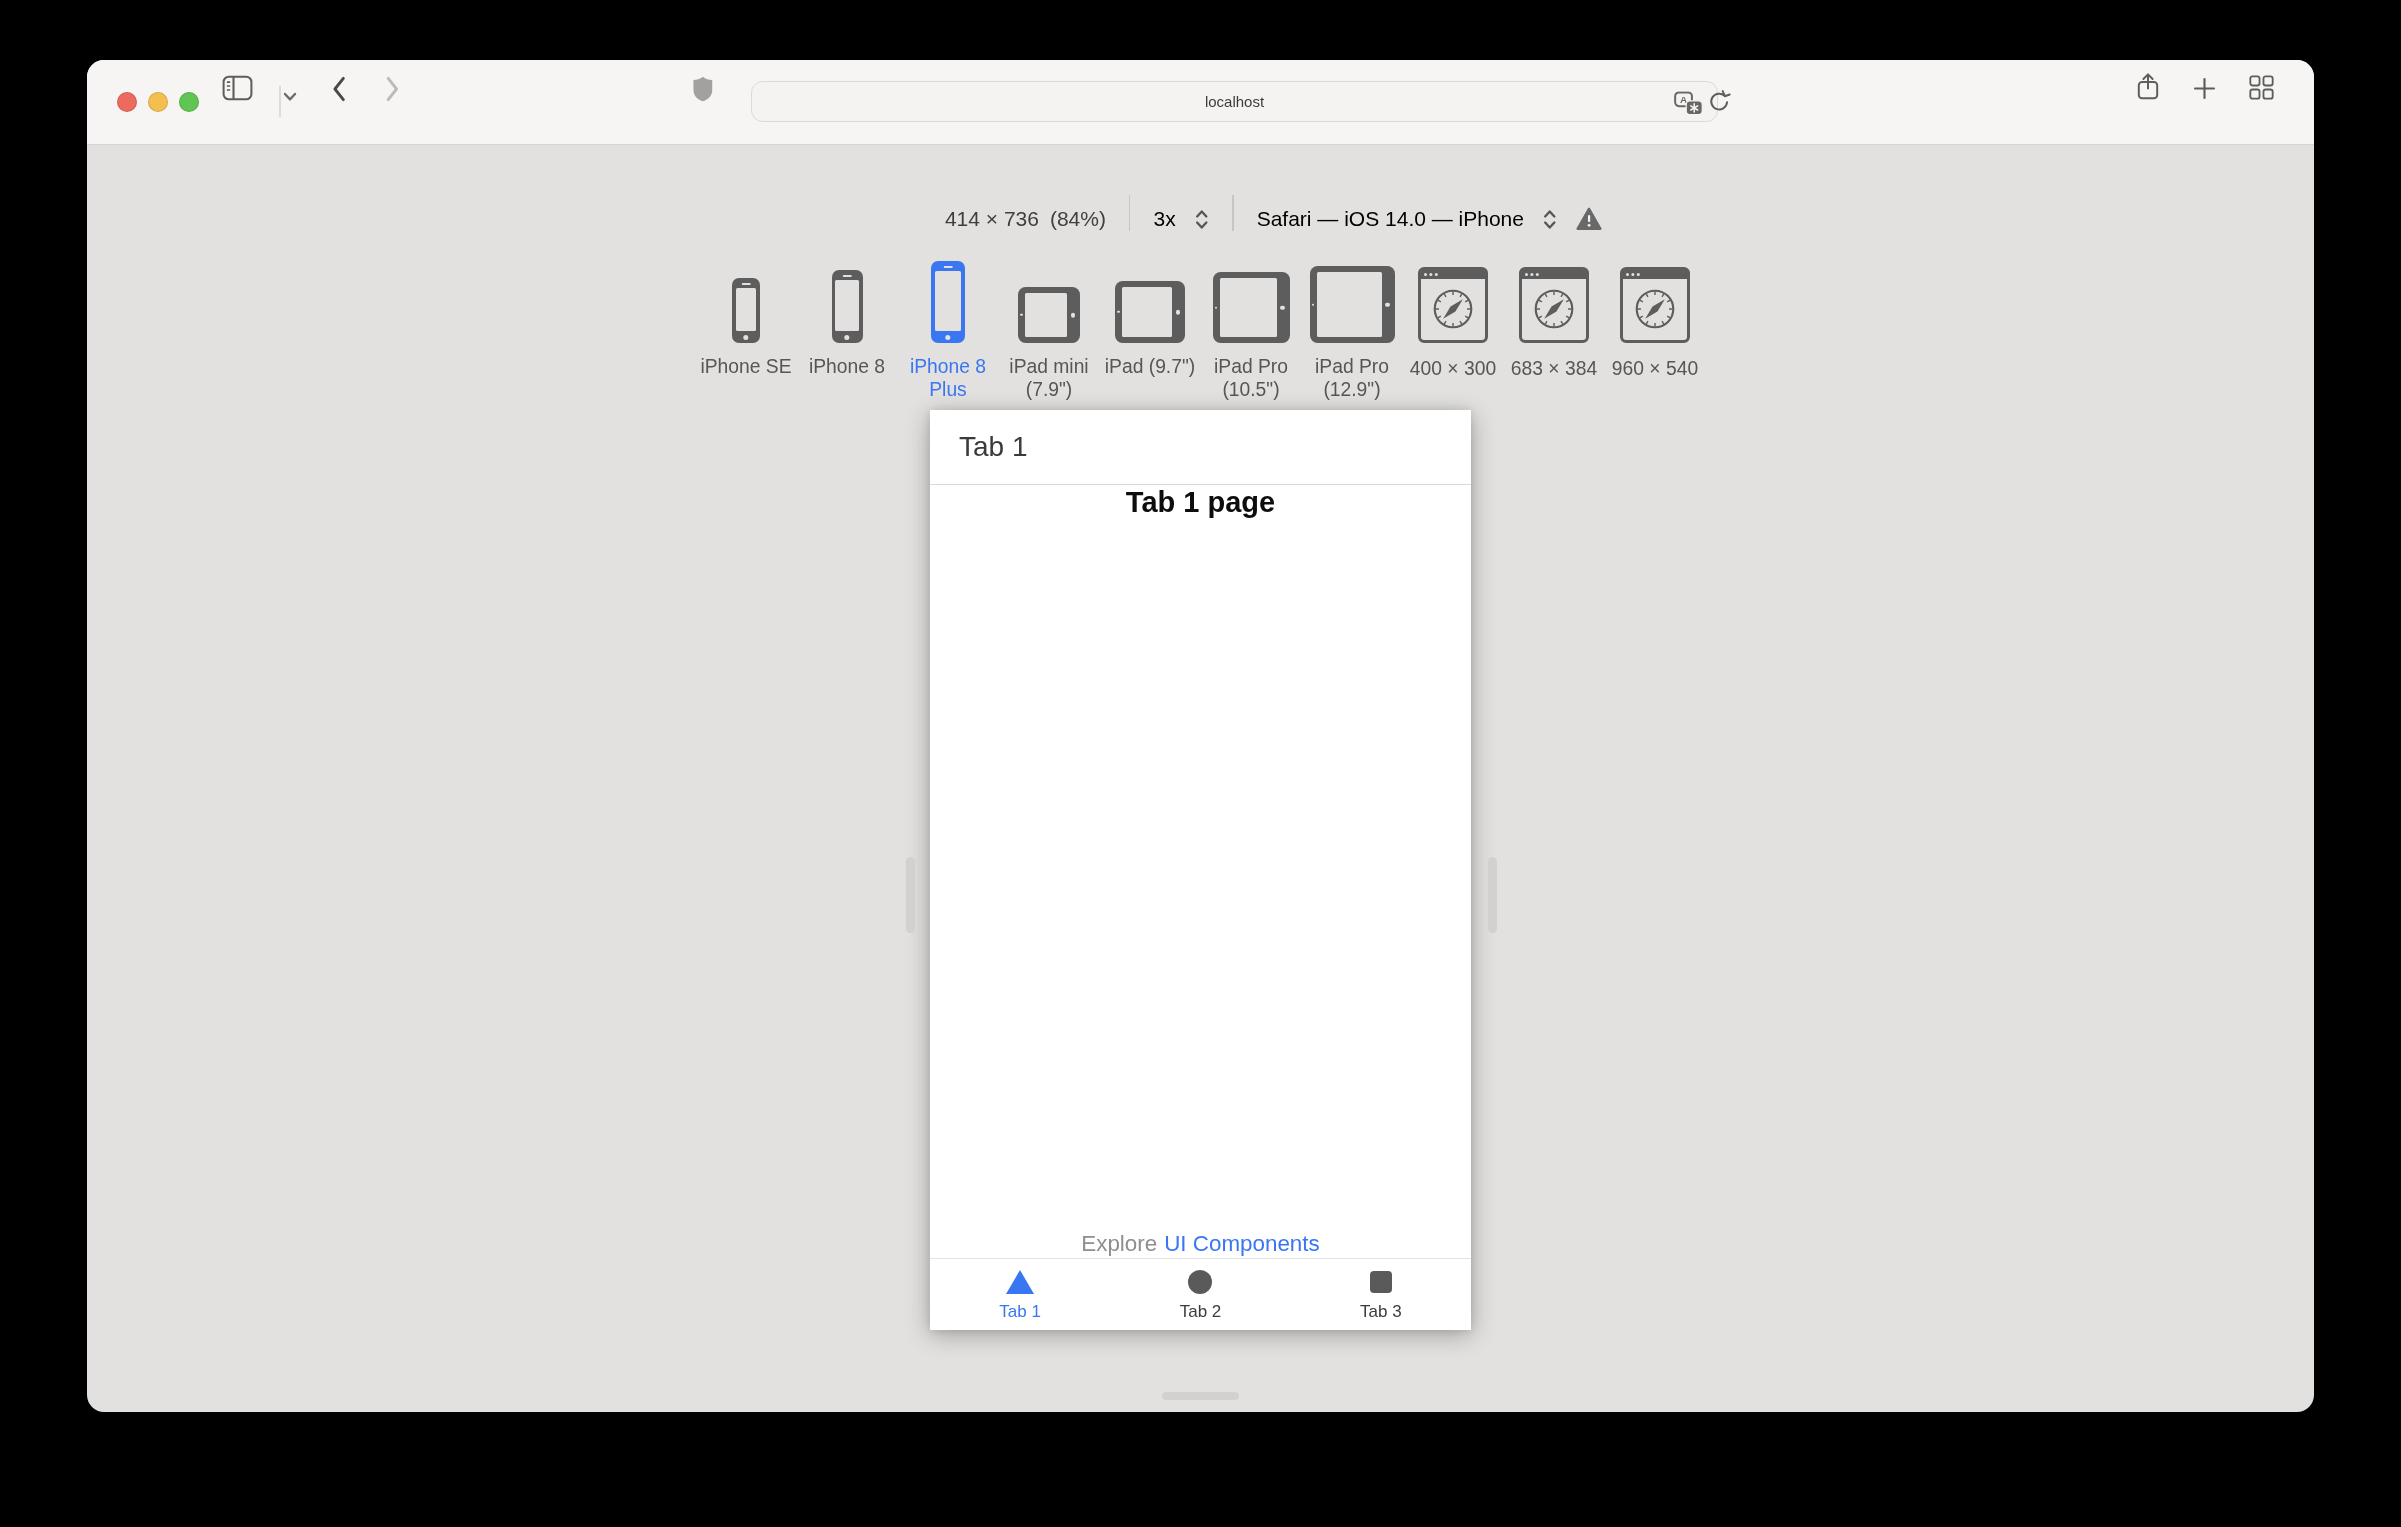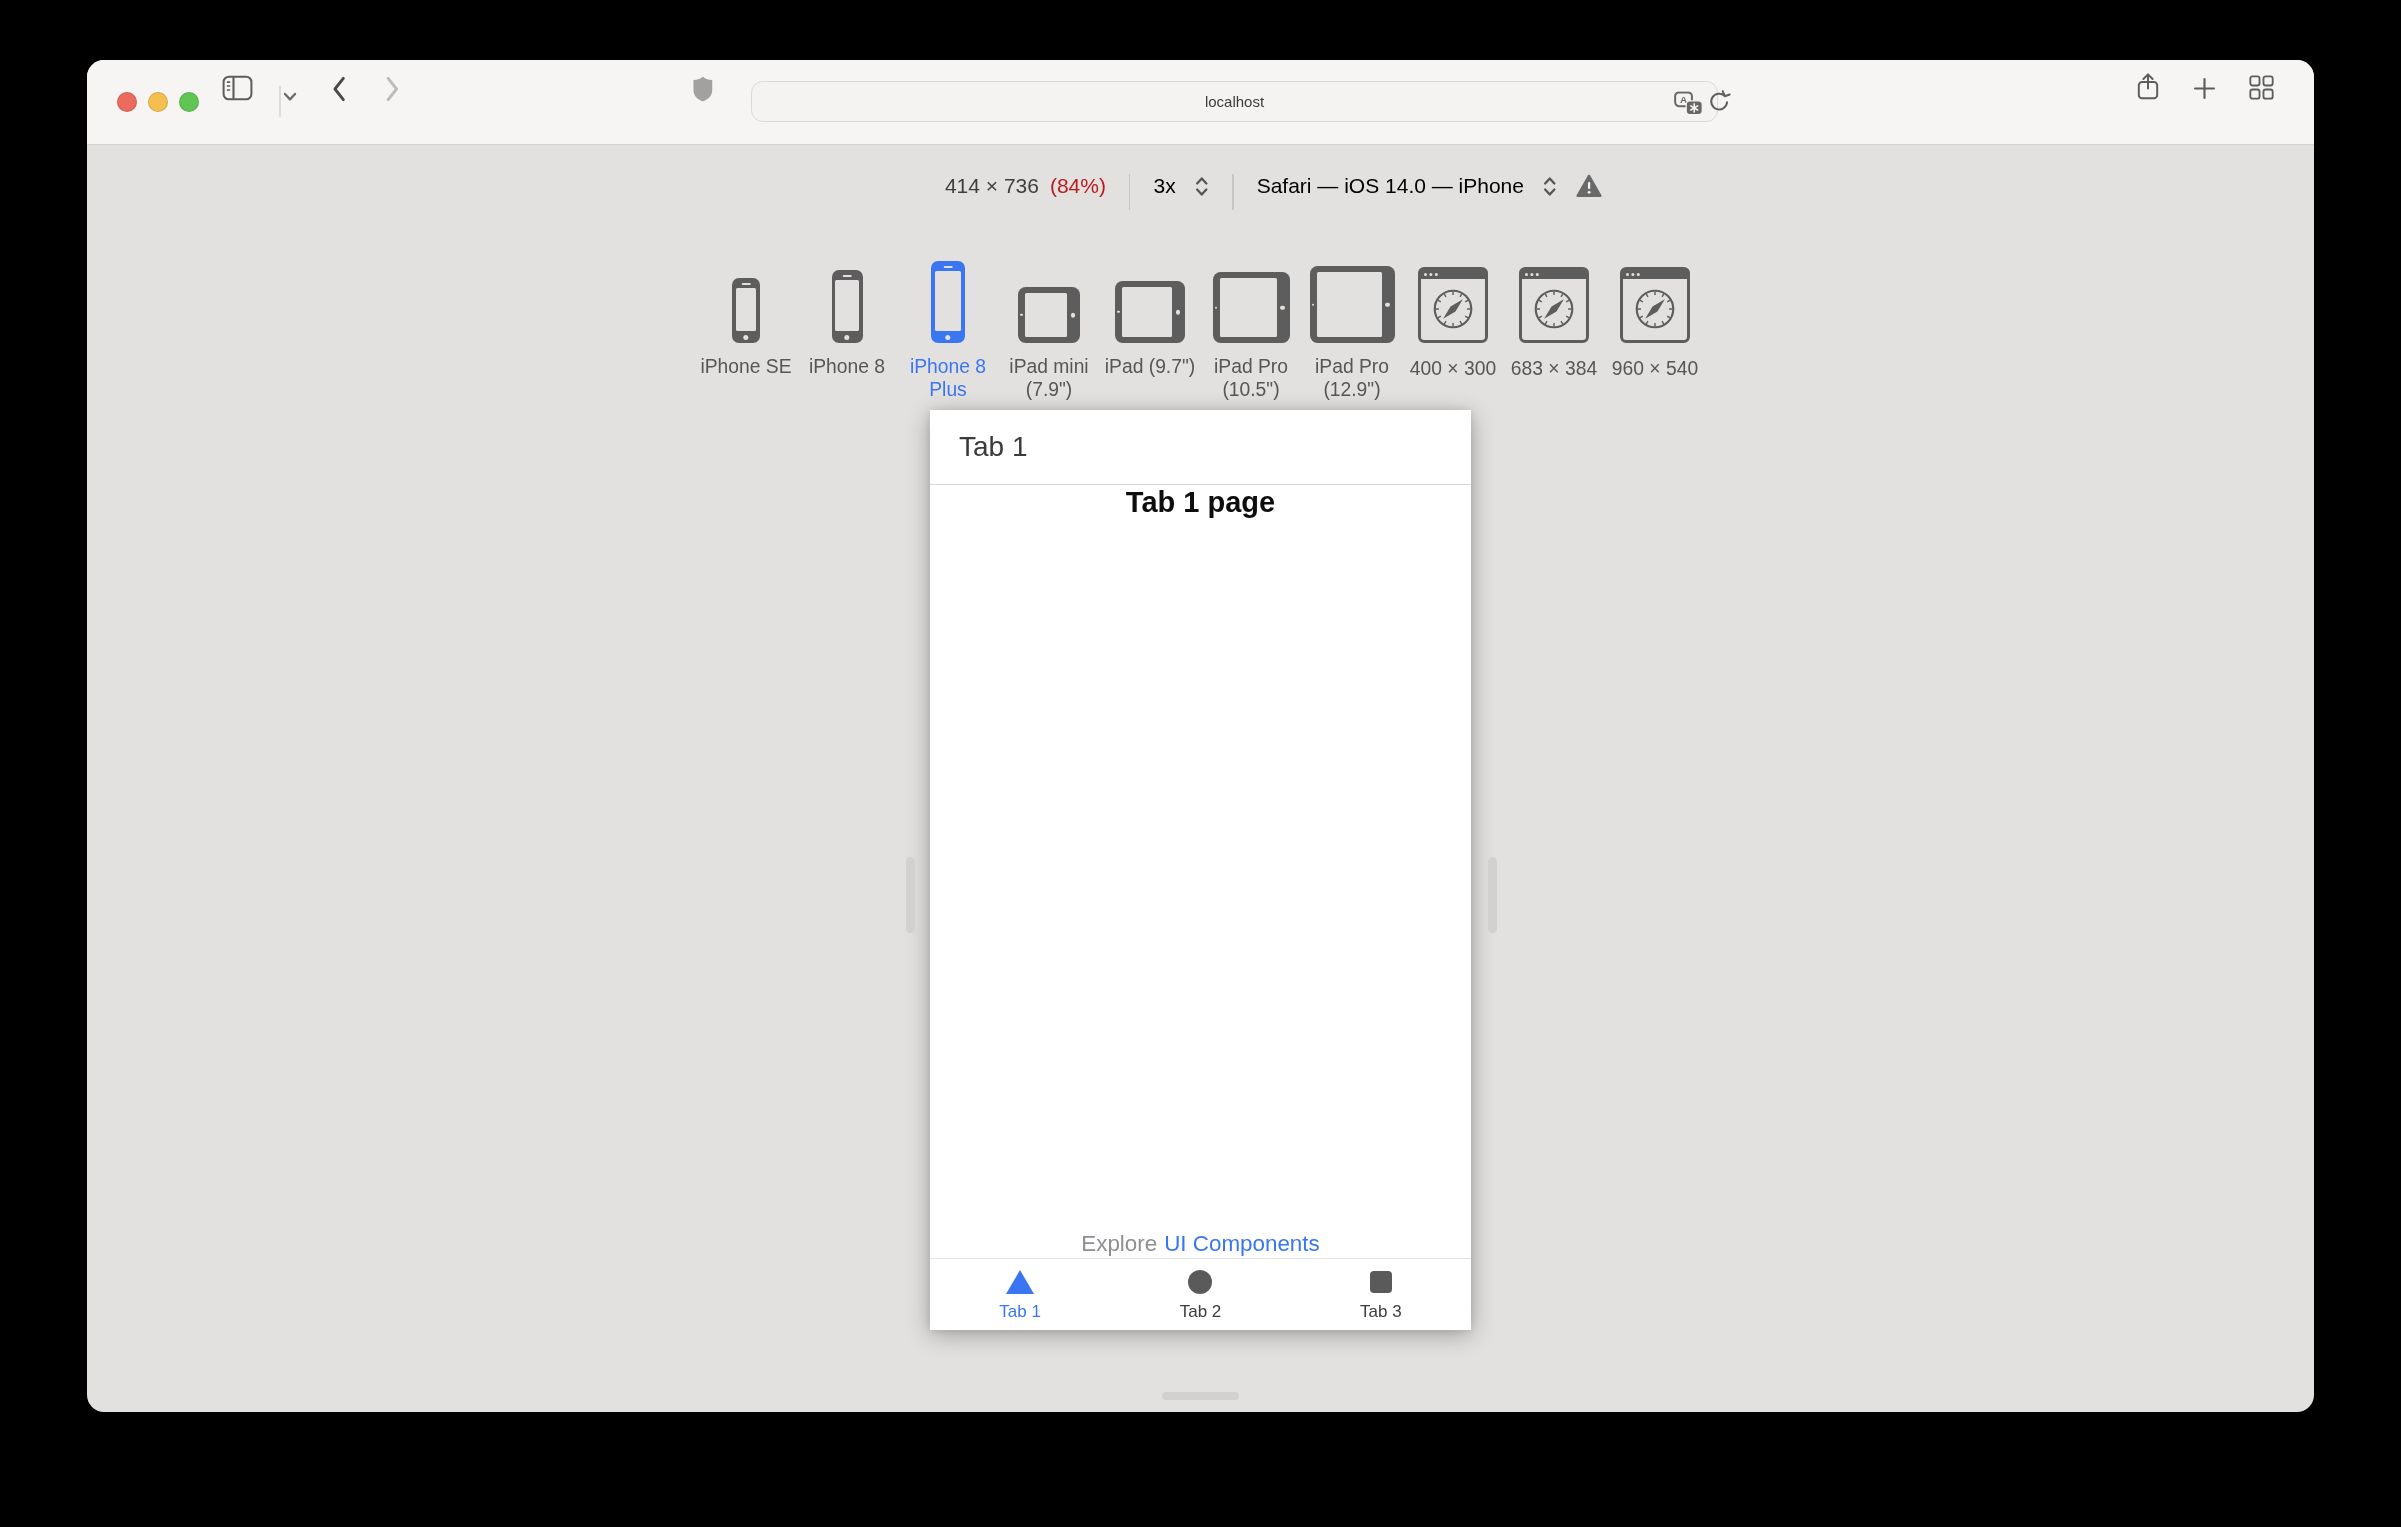--- a/index.html
+++ b/index.html
@@ -16,24 +16,24 @@
   .tl.yellow{left:61px;background:#f4bf4f}
   .tl.green{left:92px;background:#61c554}
   .tb-icon{display:flex;align-items:center;justify-content:center;color:#5d5d5d}
   .sep-v{width:1.5px;height:31px;background:#dddcdb;top:26px}
   
   .urlfield{left:664px;top:21px;width:967px;height:41px;background:#f4f3f2;border:1.5px solid #dad9d8;
             border-radius:11.6px;box-sizing:border-box}
   .urlfield .urltext{position:absolute;left:0;right:0;top:0;bottom:0;display:flex;align-items:center;
             justify-content:center;font-size:15px;color:#3c3c3c}
   
-  .rdm-row{position:absolute;left:0;right:0;top:114px;height:50px;display:flex;align-items:flex-start;
+  .rdm-row{position:absolute;left:0;right:0;top:121px;height:50px;display:flex;align-items:flex-end;
            justify-content:center;transform:translateX(73px);color:#3e3e3e;font-size:21px}
   .rdm-row .dim{color:#3e3e3e}
-  .rdm-row .zoom{color:#b91c1c;margin-left:11px}
+  .rdm-row .zoom{color:#404040;margin-left:11px}
   .rdm-div{width:1.5px;height:36px;background:#c7c6c5;margin:0 23px}
   .select{display:flex;align-items:center;gap:18px;color:#000000}
   .updown{color:#555}
   .warn{margin-left:18.6px;color:#696969;display:flex;align-items:center}
   
   .devices{position:absolute;top:198px;left:0;right:0;display:flex;justify-content:center}
   .device{width:101px;display:flex;flex-direction:column;align-items:center;cursor:default}
   .icon-slot{height:85px;display:flex;align-items:flex-end;justify-content:center}
   .dlabel{margin-top:12.4px;font-size:19.3px;line-height:23px;color:#565656;text-align:center}
   .device.preset-item .dlabel{margin-top:14px}

